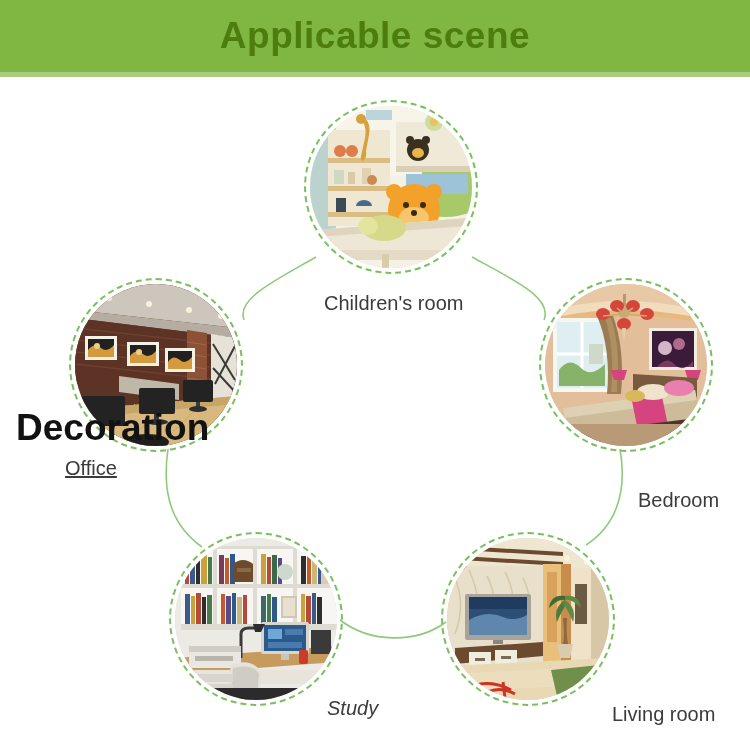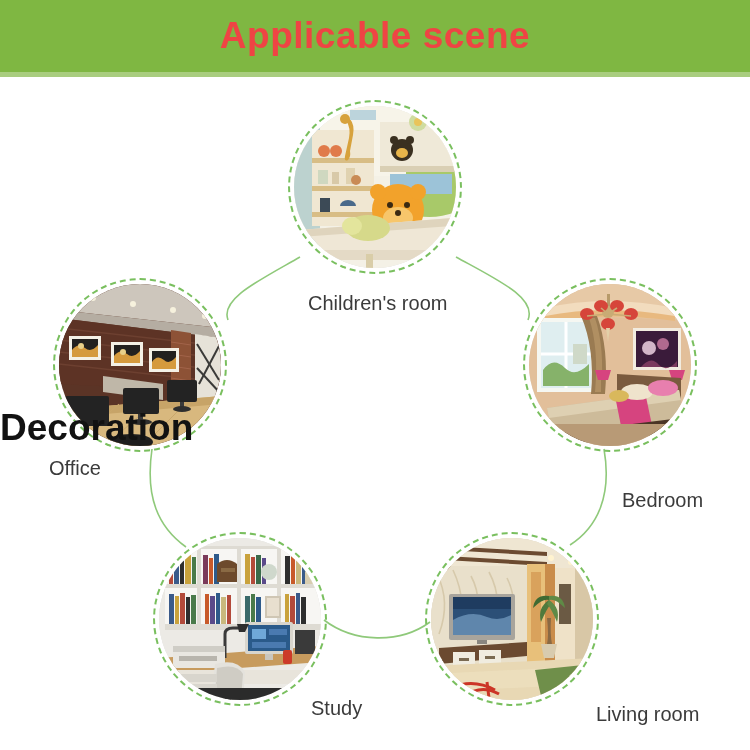--- a/index.html
+++ b/index.html
@@ -28,31 +28,31 @@
     left: 0; top: 72px;
     width: 750px; height: 5px;
     background: #a9cd7f;
   }
   #banner-title {
     position: absolute;
     left: 0; top: 0;
     width: 750px; height: 72px;
     line-height: 72px;
     text-align: center;
-    color: #ef4444;
+    color: #4d7c0f;
     font-size: 37px;
     font-weight: bold;
     letter-spacing: 0.5px;
     font-family: "Liberation Sans", sans-serif;
   }
 
   
   #stage {
     position: absolute;
-    left: 0; top: 77px;
+    left: 16px; top: 77px;
     width: 672px; height: 673px;
   }
   #links { position: absolute; left: 0; top: 0; width: 750px; height: 673px; }
 
   
   .node {
     position: absolute;
     width: 174px; height: 174px;
   }
   .node .ring {
@@ -81,23 +81,23 @@
   }
 
   
   #node-children { left: 288px; top: 23px; }
   #node-office   { left:  53px; top: 201px; }
   #node-bedroom  { left: 523px; top: 201px; }
   #node-study    { left: 153px; top: 455px; }
   #node-living   { left: 425px; top: 455px; }
 
   #label-children { left: 308px; top: 215px; }
-  #label-office   { left:  49px; top: 380px; }
+  #label-office   { left:  49px; top: 380px; text-decoration: underline; }
   #label-bedroom  { left: 622px; top: 380px; margin-top: 32px; }
-  #label-study    { left: 311px; top: 620px; }
+  #label-study    { left: 311px; top: 620px; font-style: italic; }
   #label-living   { left: 596px; top: 620px; margin-top: 6px; }
 
   
   #center-word {
     position: absolute;
     left: 0; top: 330px;
     width: 750px;
     font-size: 37px;
     font-weight: bold;
     color: #121212;

